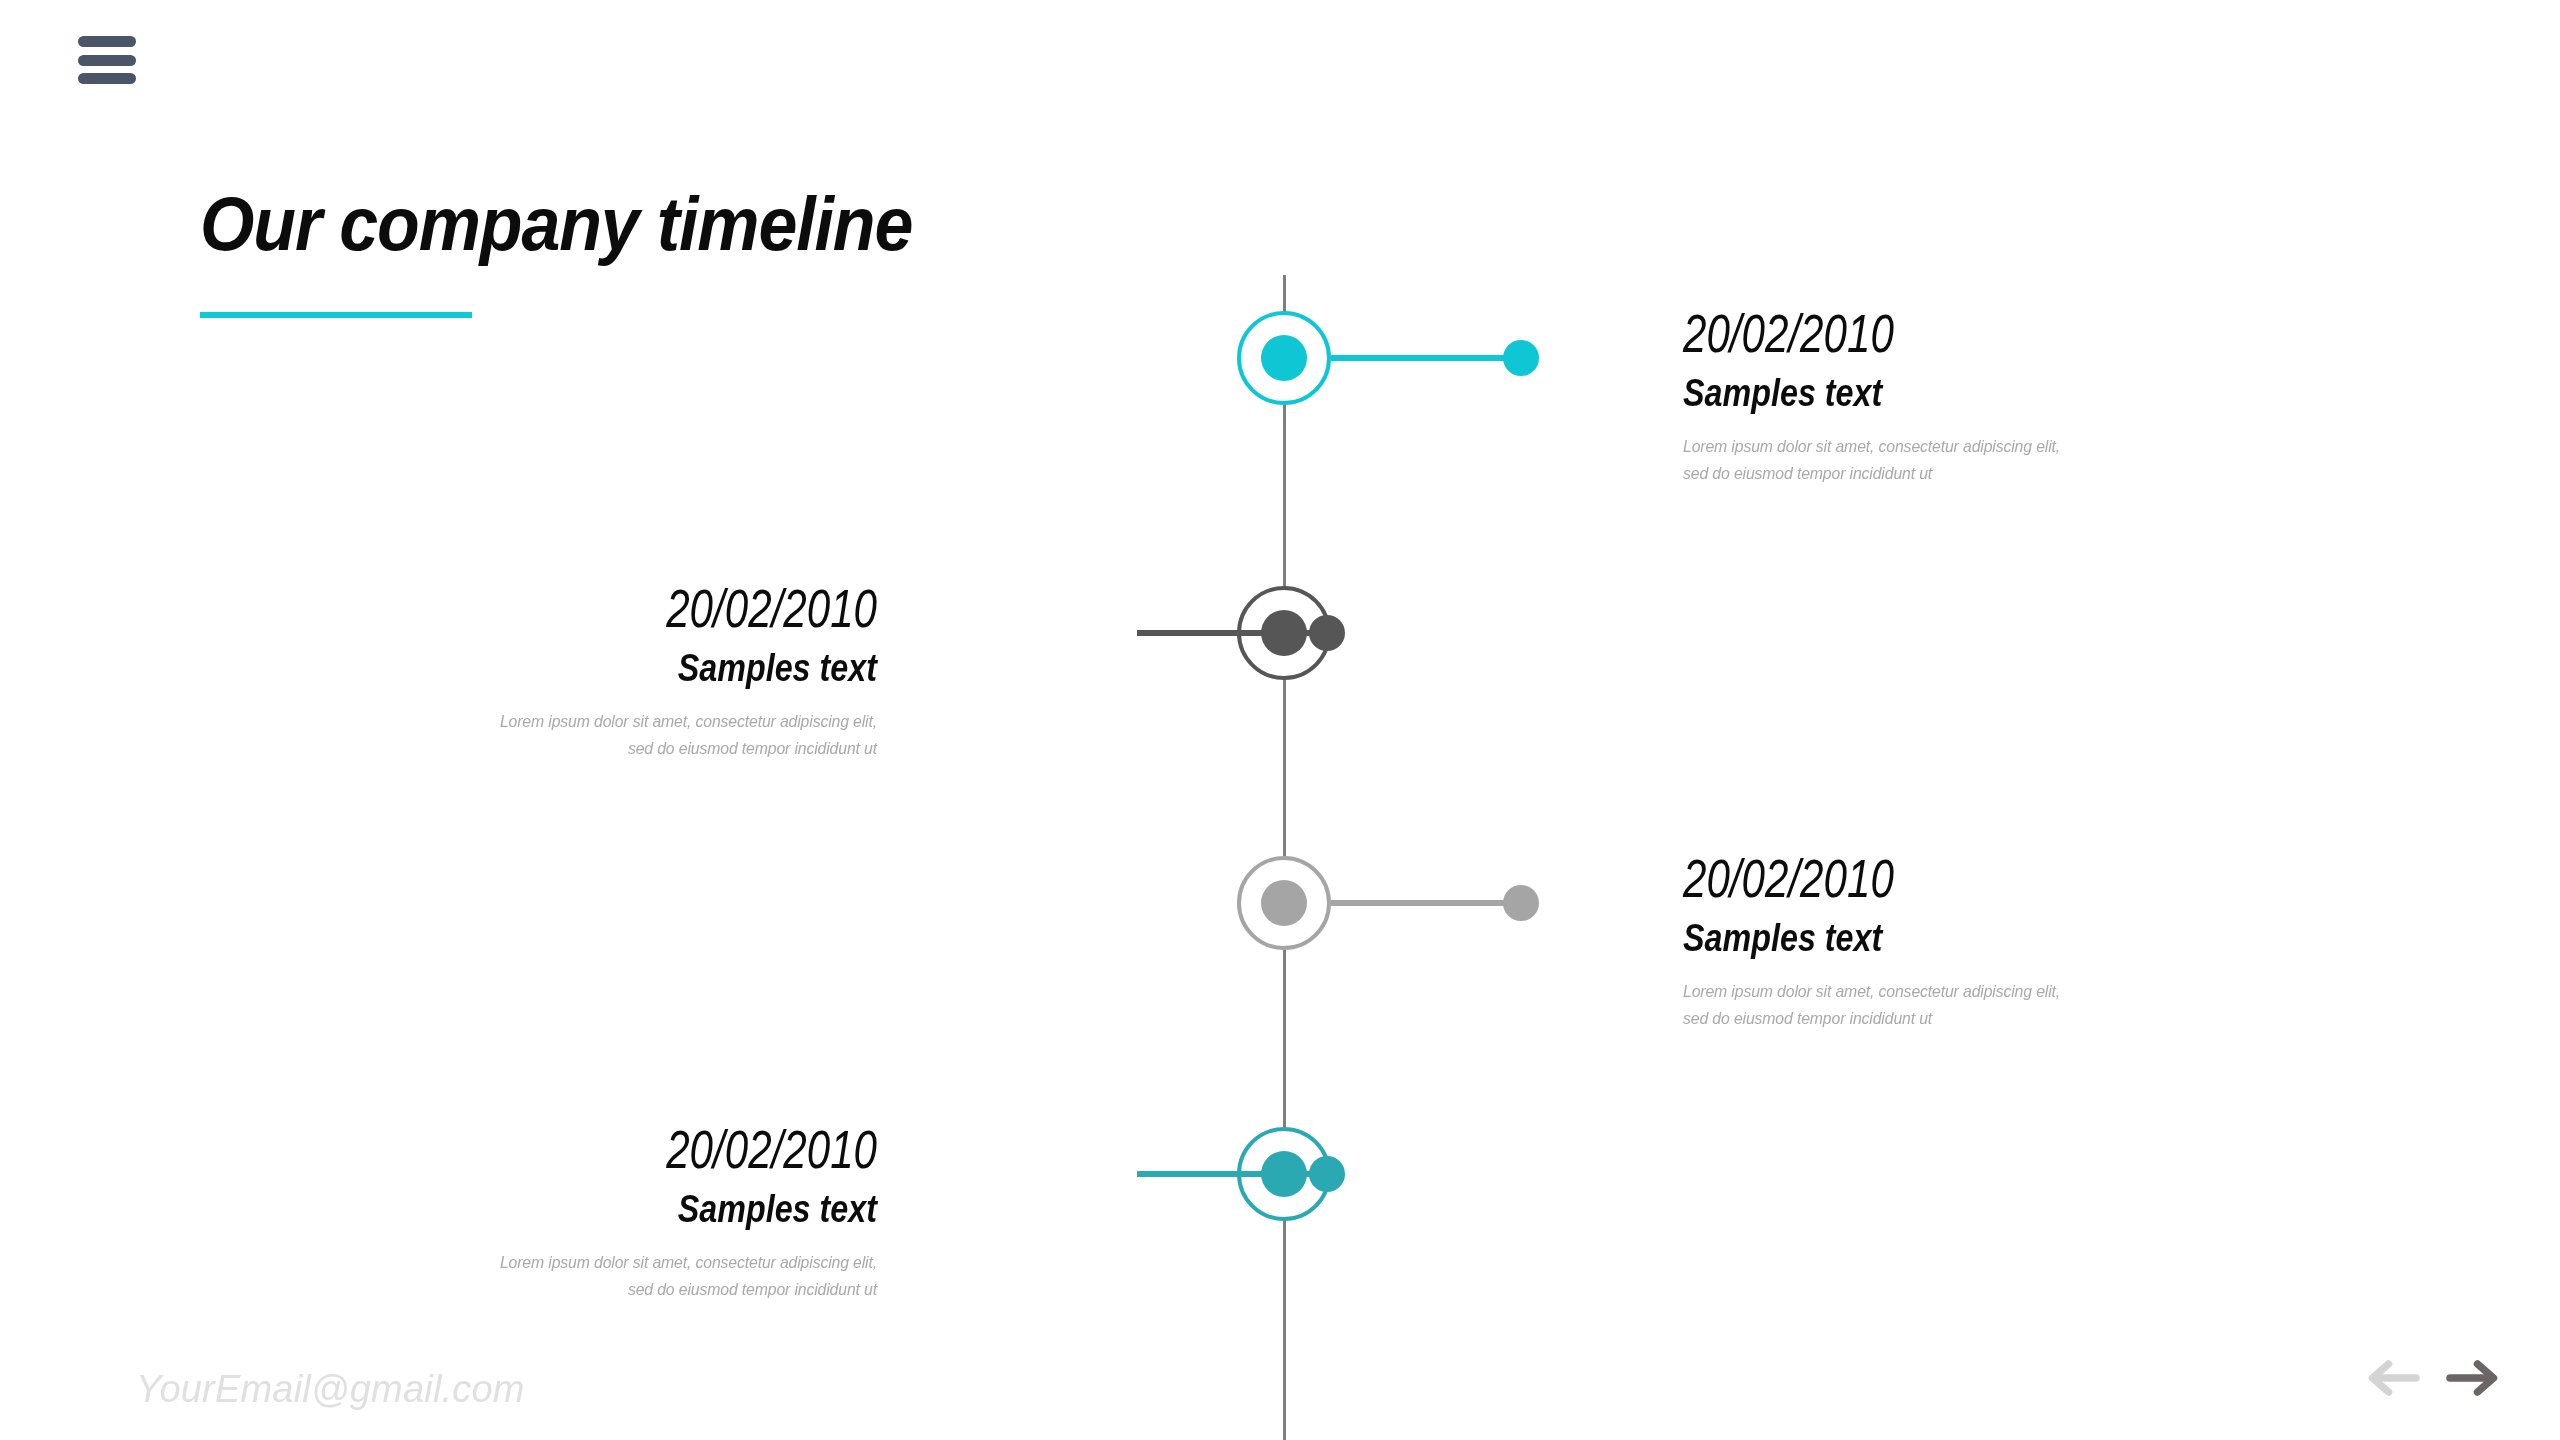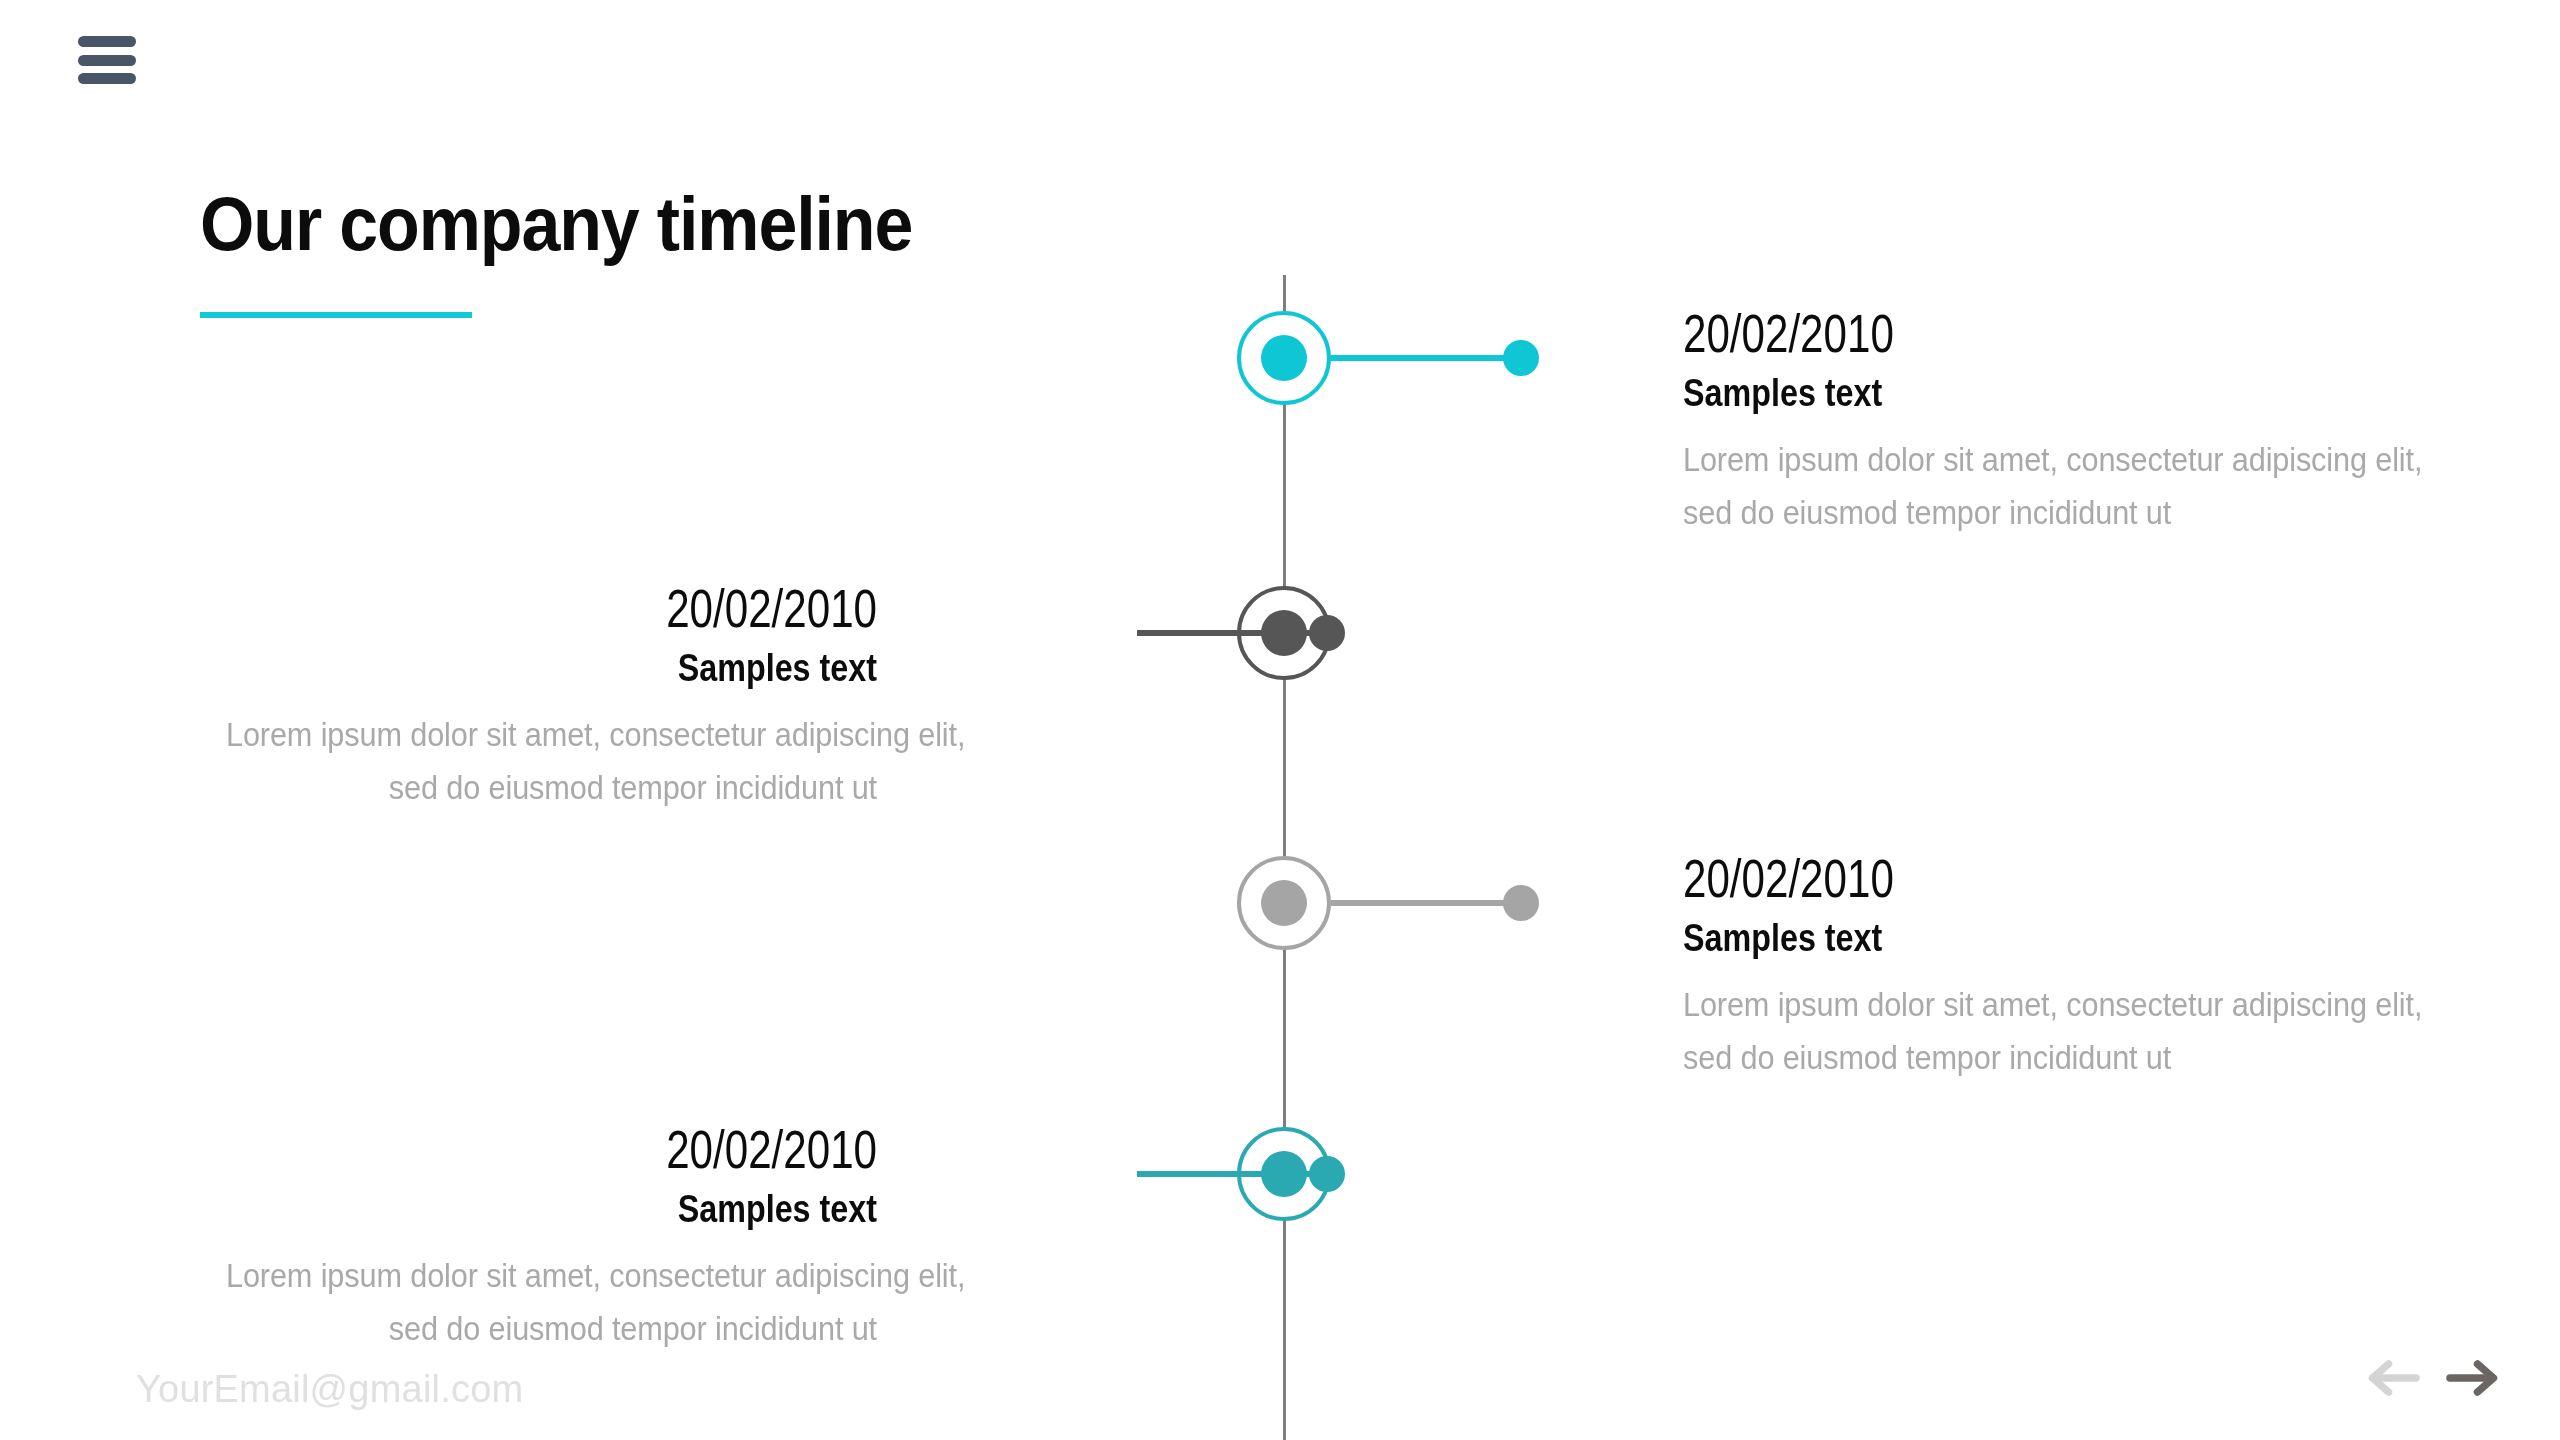--- a/index.html
+++ b/index.html
@@ -12,20 +12,21 @@
     font-family: "Liberation Sans", sans-serif;
     -webkit-font-smoothing: antialiased;
   }
 
   #slide {
     position: relative;
     width: 2560px;
     height: 1440px;
     background: #ffffff;
     overflow: hidden;
+    font-style: italic;
   }
 
   
   .menu-icon {
     position: absolute;
     left: 78px;
     top: 36px;
     width: 58px;
     height: 48px;
     display: flex;
@@ -184,21 +185,21 @@
     transform: scaleX(0.85);
     transform-origin: left center;
     white-space: nowrap;
   }
   .side-left .tl-head {
     transform-origin: right center;
   }
   .tl-body {
     margin-top: 18px;
     font-family: "Liberation Sans", sans-serif;
-    font-size: 33px;
+    font-size: 17px;
     font-weight: 400;
     color: #a9a9a9;
     line-height: 1.62;
     letter-spacing: -0.15px;
   }
   .tl-body .line {
     display: block;
     white-space: nowrap;
     transform: scaleX(0.93);
     transform-origin: left center;

